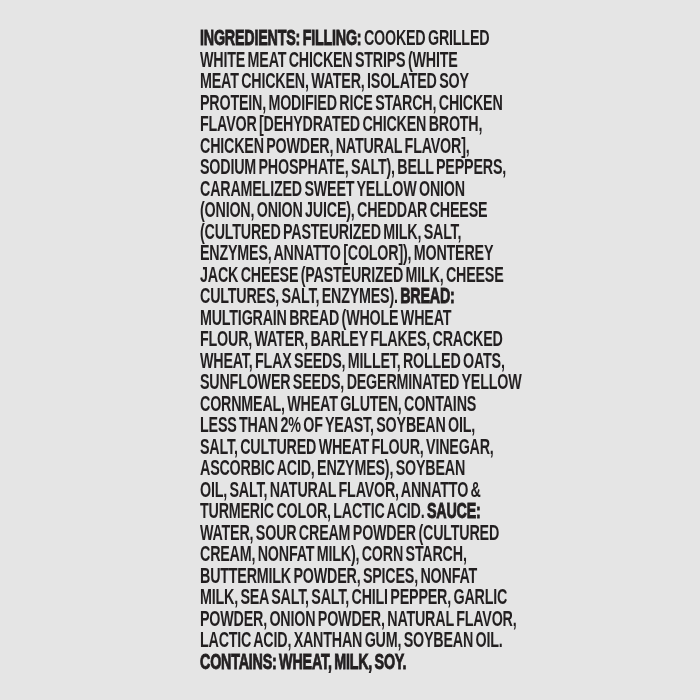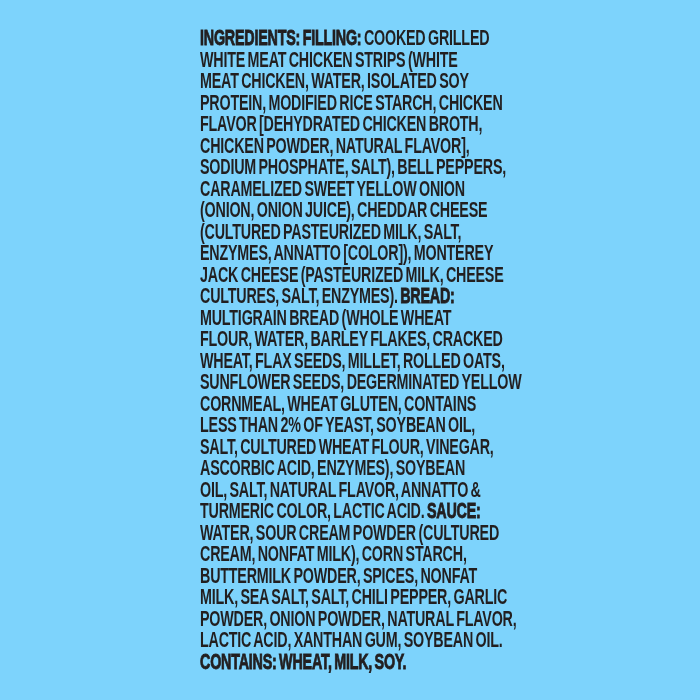--- a/index.html
+++ b/index.html
@@ -8,21 +8,21 @@
     width: 700px;
     height: 700px;
     background: #ffffff;
     overflow: hidden;
     font-family: "Liberation Sans", "DejaVu Sans", sans-serif;
   }
   .canvas {
     position: relative;
     width: 700px;
     height: 700px;
-    background: #7dd3fc;
+    background: #e5e5e5;
   }
   .label-panel {
     position: absolute;
     left: 200px;
     top: 27px;
     width: 480px;
   }
   
   .condensed {
     transform: scaleX(0.65);

